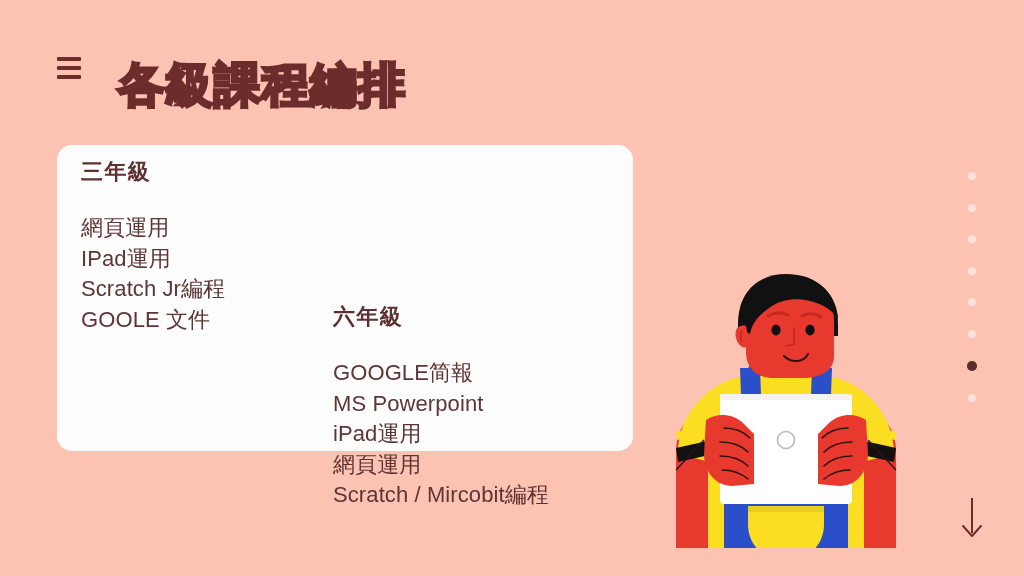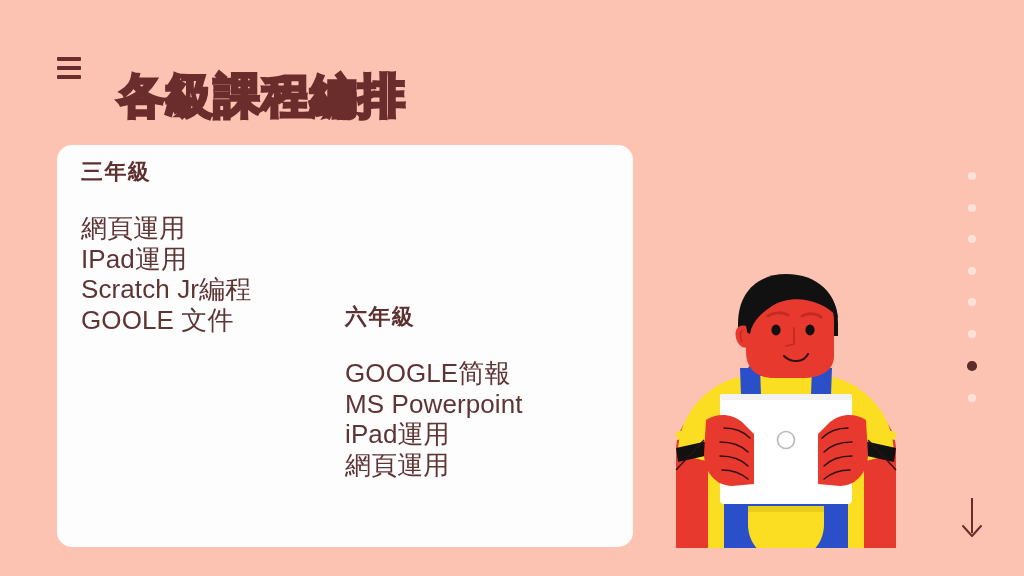--- a/index.html
+++ b/index.html
@@ -25,46 +25,45 @@
   
   #slide-title {
     position:absolute; left:118px; top:60px;
     font-size:47px; font-weight:bold;
     letter-spacing:1px;
     color:transparent;
     -webkit-text-stroke:3.2px #6B2C2C;
     paint-order:stroke fill;
     white-space:nowrap;
     line-height:1.06;
-    margin-top:11px;
   }
 
   
   #content-card {
     position:absolute;
     left:57px; top:145px;
-    width:576px; height:402px;
+    width:576px; height:306px;
     background:#FDFDFD;
     border-radius:15px;
   }
 
   .grade-block { position:absolute; }
   #grade-block-3 { left:24px; top:12px; }
-  #grade-block-6 { left:288px; top:157px; }
+  #grade-block-6 { left:276px; top:157px; }
 
   .grade-heading {
     font-size:22px; font-weight:bold;
     color:#5E3030;
     letter-spacing:1.4px;
     margin-bottom:26px;
     white-space:nowrap;
   }
   .grade-list { list-style:none; }
   .grade-list li {
-    font-size:26px;
+    font-size:22px;
     color:#5E3434;
     line-height:30.6px;
     white-space:nowrap;
     letter-spacing:0.1px;
   }
 
   
   #illustration {
     position:absolute; left:662px; top:272px;
     width:248px; height:276px;
@@ -117,20 +116,21 @@
     </ul>
   </div>
 
   <div class="grade-block" id="grade-block-6">
     <div class="grade-heading">六年級</div>
     <ul class="grade-list">
       <li>GOOGLE简報</li>
       <li>MS Powerpoint</li>
       <li>iPad運用</li>
       <li>網頁運用</li>
+      <li>Scratch / Mircobit編程</li>
     </ul>
   </div>
 
 </div>
 
 <div id="illustration">
   <svg viewBox="0 0 248 276" xmlns="http://www.w3.org/2000/svg">
 
     <path d="M14 276 L14 178 C14 150 40 128 72 124 L110 124 L110 276 Z" fill="#E8392E"></path>
 

